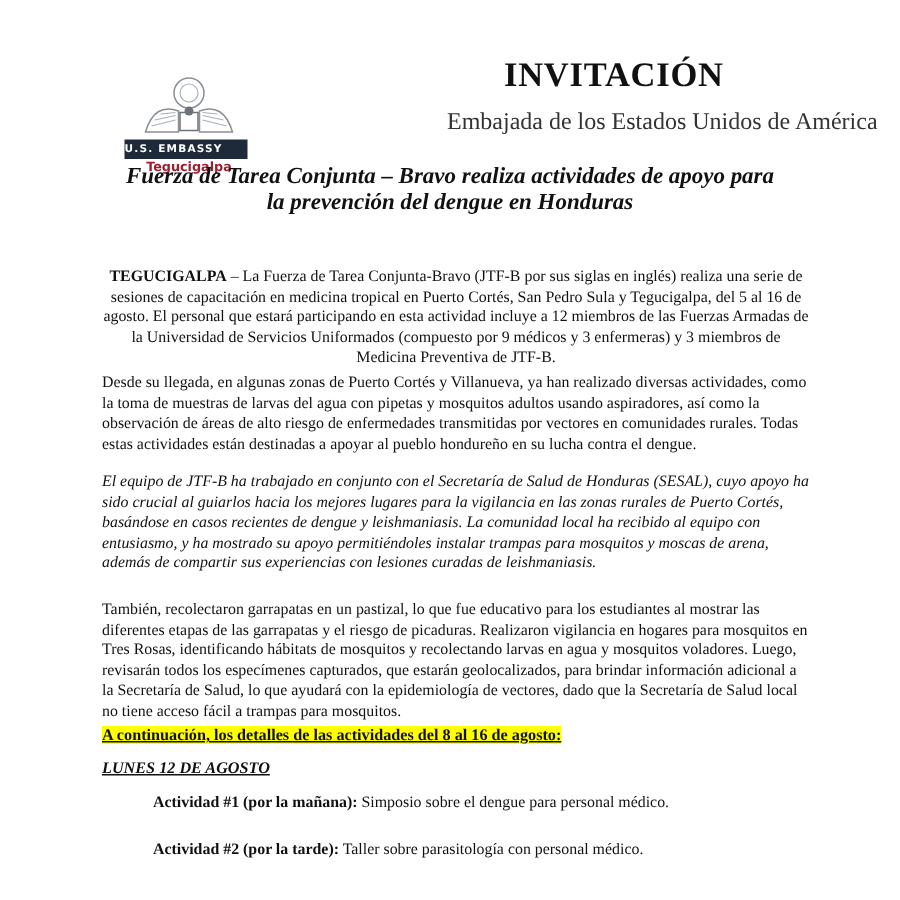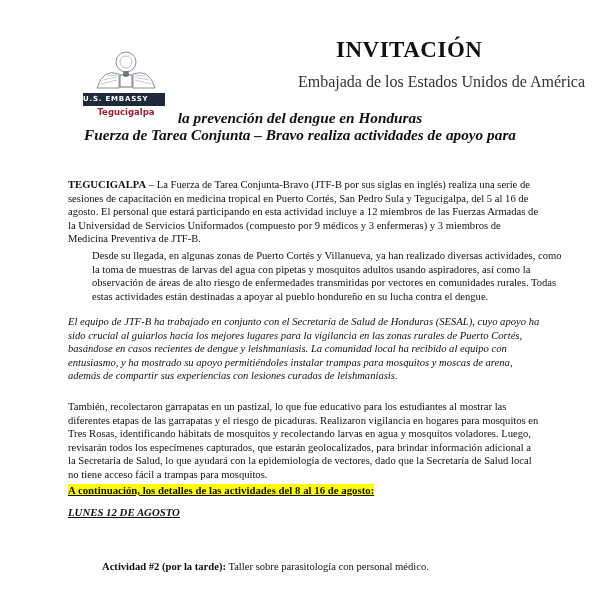--- a/index.html
+++ b/index.html
@@ -13,21 +13,21 @@
                   line-height: 13px; }
     .logo .rule { position: absolute; left: 0; top: 49px; width: 102px; height: 1px; background: #c9b8a0; z-index: -1; }
     .logo .city { position: absolute; left: 0; top: 57px; width: 102px; text-align: center;
                   font-family: "DejaVu Sans", sans-serif; font-weight: bold; font-size: 8.5px; color: #9b2030; }
     .title { position: absolute; left: 336px; top: 37px; font-size: 23px; font-weight: bold;
              letter-spacing: 0.5px; color: #111; }
     .subtitle { position: absolute; left: 298px; top: 73px; font-size: 16px; color: #333; }
     .headline { position: absolute; left: 60px; top: 109px; width: 480px; text-align: center;
                 font-size: 15.3px; font-weight: bold; font-style: italic; line-height: 17px; }
     .para { position: absolute; left: 68px; width: 472px; font-size: 10.6px; line-height: 13.6px; }
-    .p1 { top: 178px; } .p2 { top: 249px; margin-left: 24px; } .p3 { top: 315px; font-style: italic; } .p4 { top: 400px; }
+    .p1 { top: 178px; text-align: center; } .p2 { top: 249px; } .p3 { top: 315px; font-style: italic; } .p4 { top: 400px; }
     .hl { position: absolute; left: 68px; top: 484px; font-size: 10.8px; font-weight: bold;
           text-decoration: underline; background: #ffff00; }
     .day { position: absolute; left: 68px; top: 506px; font-size: 10.8px; font-weight: bold;
            font-style: italic; text-decoration: underline; }
     .act { position: absolute; left: 102px; font-size: 10.6px; line-height: 13.6px; }
     .a1 { top: 529px; } .a2 { top: 560px; }
     b { font-weight: bold; }
   </style>
 </head>
 <body>
@@ -45,29 +45,30 @@
   </svg>
   <div class="rule"></div>
   <div class="band">U.S. EMBASSY</div>
   <div class="city">Tegucigalpa</div>
 </div>
 
 <div class="title">INVITACIÓN</div>
 <div class="subtitle">Embajada de los Estados Unidos de América</div>
 
 <div class="headline">
+  <div>Fuerza de Tarea Conjunta – Bravo realiza actividades de apoyo para</div>
   <div>la prevención del dengue en Honduras</div>
-  <div>Fuerza de Tarea Conjunta – Bravo realiza actividades de apoyo para</div>
 </div>
 
 <div class="para p1"><b>TEGUCIGALPA</b><span> – La Fuerza de Tarea Conjunta-Bravo (JTF-B por sus siglas en inglés) realiza una serie de sesiones de capacitación en medicina tropical en Puerto Cortés, San Pedro Sula y Tegucigalpa, del 5 al 16 de agosto. El personal que estará participando en esta actividad incluye a 12 miembros de las Fuerzas Armadas de la Universidad de Servicios Uniformados (compuesto por 9 médicos y 3 enfermeras) y 3 miembros de Medicina Preventiva de JTF-B.</span></div>
 <div class="para p2">Desde su llegada, en algunas zonas de Puerto Cortés y Villanueva, ya han realizado diversas actividades, como la toma de muestras de larvas del agua con pipetas y mosquitos adultos usando aspiradores, así como la observación de áreas de alto riesgo de enfermedades transmitidas por vectores en comunidades rurales. Todas estas actividades están destinadas a apoyar al pueblo hondureño en su lucha contra el dengue.</div>
 <div class="para p3">El equipo de JTF-B ha trabajado en conjunto con el Secretaría de Salud de Honduras (SESAL), cuyo apoyo ha sido crucial al guiarlos hacia los mejores lugares para la vigilancia en las zonas rurales de Puerto Cortés, basándose en casos recientes de dengue y leishmaniasis. La comunidad local ha recibido al equipo con entusiasmo, y ha mostrado su apoyo permitiéndoles instalar trampas para mosquitos y moscas de arena, además de compartir sus experiencias con lesiones curadas de leishmaniasis.</div>
 <div class="para p4">También, recolectaron garrapatas en un pastizal, lo que fue educativo para los estudiantes al mostrar las diferentes etapas de las garrapatas y el riesgo de picaduras. Realizaron vigilancia en hogares para mosquitos en Tres Rosas, identificando hábitats de mosquitos y recolectando larvas en agua y mosquitos voladores. Luego, revisarán todos los especímenes capturados, que estarán geolocalizados, para brindar información adicional a la Secretaría de Salud, lo que ayudará con la epidemiología de vectores, dado que la Secretaría de Salud local no tiene acceso fácil a trampas para mosquitos.</div>
 
 <div class="hl">A continuación, los detalles de las actividades del 8 al 16 de agosto:</div>
 <div class="day">LUNES 12 DE AGOSTO</div>
 
 <div class="act a1">
+  <div><b>Actividad #1 (por la mañana):</b><span> Simposio sobre el dengue para personal médico.</span></div>
 </div>
 <div class="act a2">
   <div><b>Actividad #2 (por la tarde):</b><span> Taller sobre parasitología con personal médico.</span></div>
 </div>
 
 </body></html>

